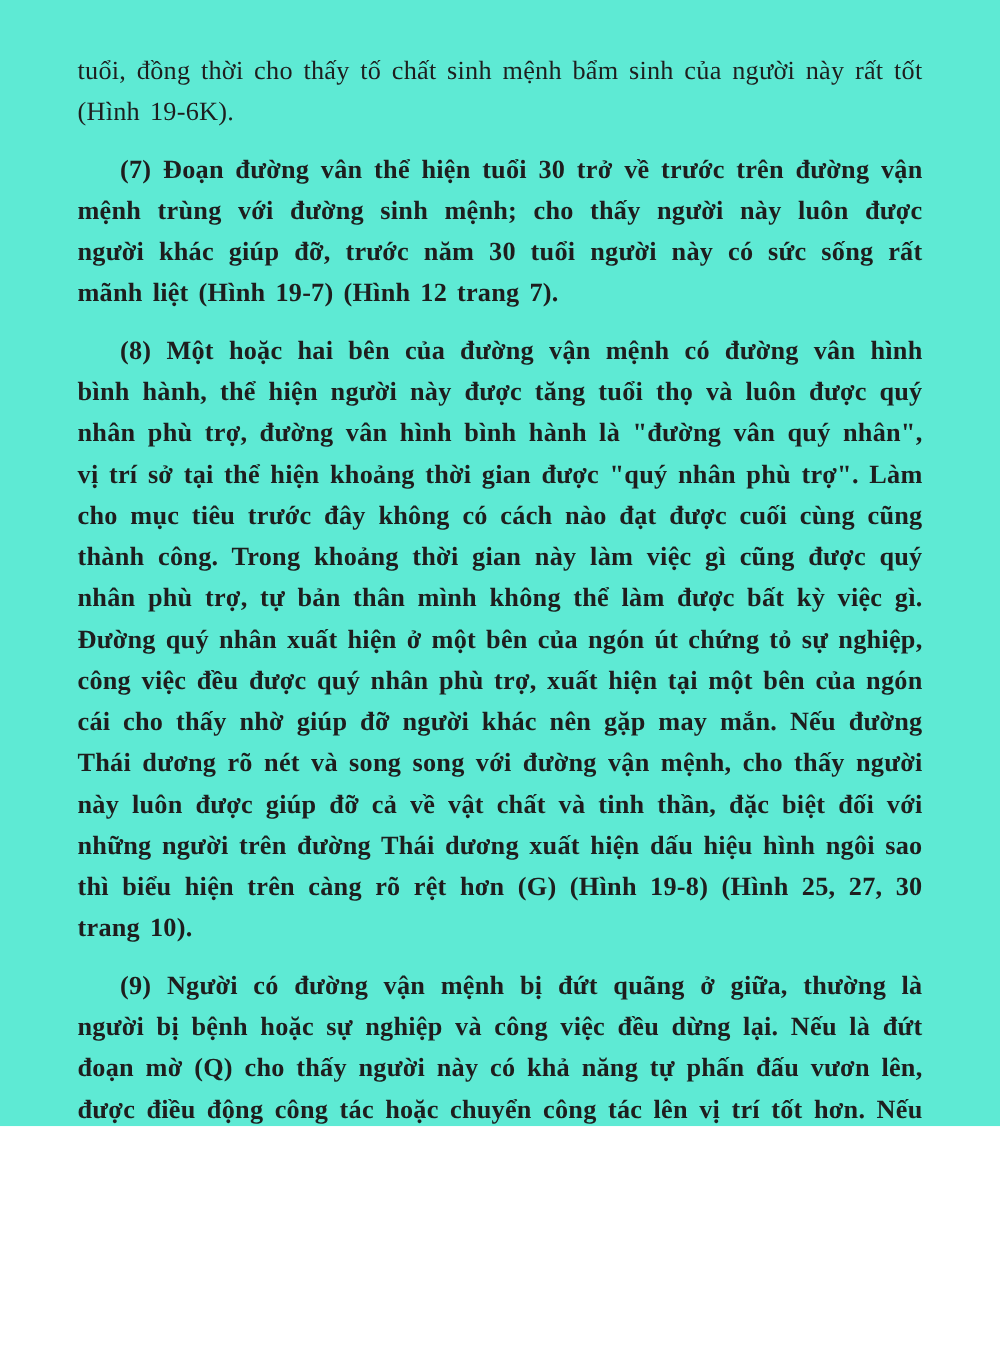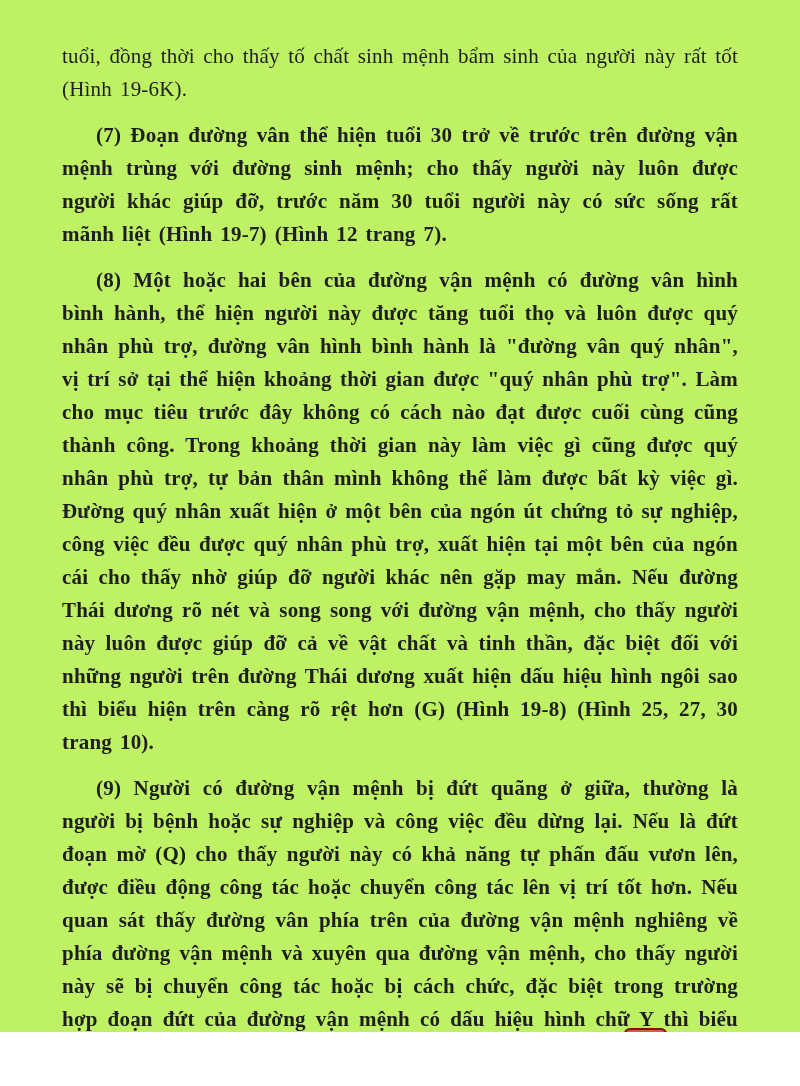--- a/index.html
+++ b/index.html
@@ -1,21 +1,21 @@
 <!DOCTYPE html>
 <html><head>
 <meta charset="utf-8">
 <style>
   * { margin: 0; padding: 0; box-sizing: border-box; }
   html, body { background: #ffffff; }
   .page {
     position: relative;
     width: 800px;
-    height: 1032px;
-    background: #bef264;
+    height: 901px;
+    background: #5eead4;
     overflow: hidden;
     font-family: "Liberation Serif", "DejaVu Serif", serif;
     color: #1c1c1c;
   }
   .text-block {
     position: absolute;
     top: 40px;
     left: 62px;
     width: 676px;
   }

